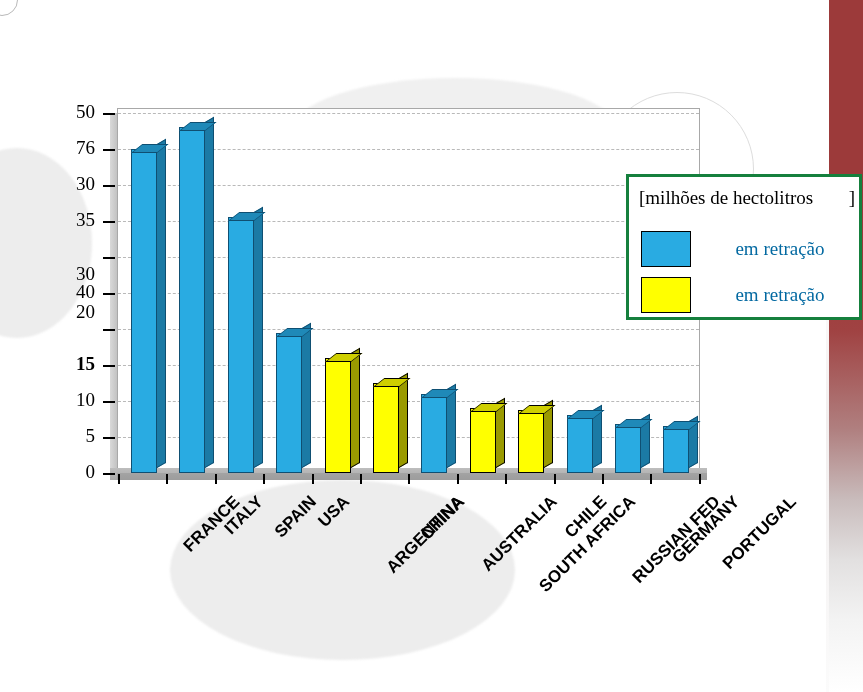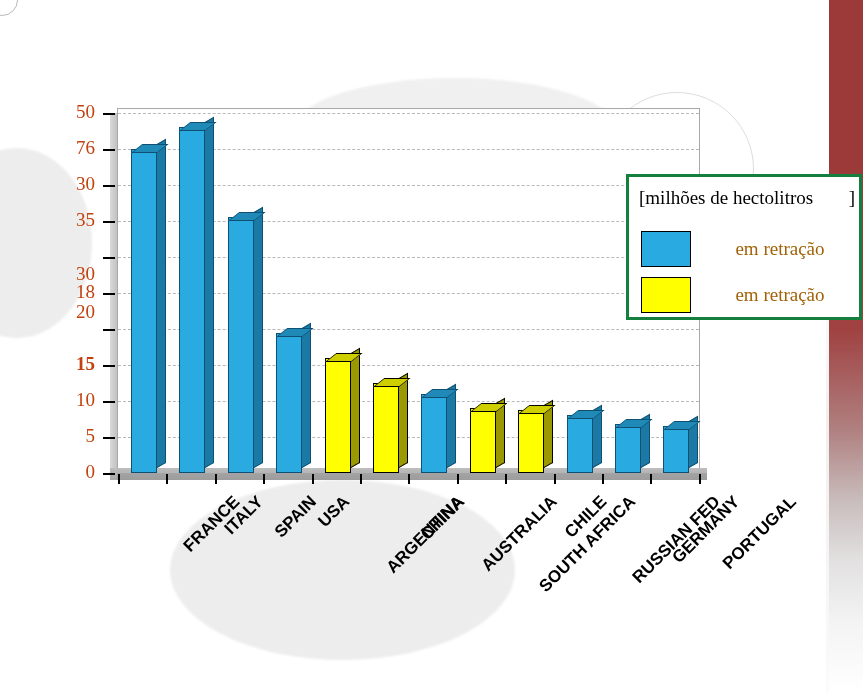--- a/index.html
+++ b/index.html
@@ -69,21 +69,21 @@
   .gridline{
     position:absolute; left:118px; width:581px; height:0;
     border-top:1px dashed #b9b9b9;
   }
   .axis-tick{
     position:absolute; left:103px; width:12px; height:0;
     border-top:2px solid #000000;
   }
   .axis-label{
     position:absolute; right:0; width:38px; text-align:right;
-    font-size:19px; color:#c2410c; line-height:1;
+    font-size:19px; color:#000000; line-height:1;
   }
   #y-axis-labels{
     position:absolute; left:55px; top:0; width:40px; height:692px;
   }
 
   
   .bar{
     position:absolute; width:26px;
   }
   .bar .face{
@@ -129,21 +129,21 @@
     position:absolute; left:10px; top:10px; width:216px;
     font-size:19px; color:#000000; white-space:nowrap;
   }
   .legend-row{ position:absolute; left:12px; width:214px; height:40px; }
   .legend-swatch{
     position:absolute; left:0; top:0; width:50px; height:36px;
     border:1px solid #000000; box-sizing:border-box;
   }
   .legend-text{
     position:absolute; left:64px; top:7px; width:150px;
-    font-size:19px; color:#a16207; text-align:center; white-space:nowrap;
+    font-size:19px; color:#0369a1; text-align:center; white-space:nowrap;
   }
 </style>
 </head>
 <body>
 
 <div id="deco-ellipse-left"></div>
 <div id="deco-ellipse-top"></div>
 <div id="deco-ellipse-center"></div>
 <div id="deco-circle-outline"></div>
 <div id="deco-arc-topleft"></div>
@@ -181,21 +181,21 @@
       <div class="axis-tick" style="top: 401px;"></div>
       <div class="axis-tick" style="top: 437px;"></div>
       <div class="axis-tick" style="top: 473px;"></div>
     </div>
   <div id="y-axis-labels">
       <div class="axis-label" style="top: 102px;">50</div>
       <div class="axis-label" style="top: 138px;">76</div>
       <div class="axis-label" style="top: 174px;">30</div>
       <div class="axis-label" style="top: 210px;">35</div>
       <div class="axis-label" style="top: 264px;">30</div>
-      <div class="axis-label" style="top: 282px;">18</div>
+      <div class="axis-label" style="top: 282px;">40</div>
       <div class="axis-label" style="top: 302px;">20</div>
       <div class="axis-label" style="top: 354px; font-weight: bold;">15</div>
       <div class="axis-label" style="top: 390px;">10</div>
       <div class="axis-label" style="top: 426px;">5</div>
       <div class="axis-label" style="top: 462px;">0</div>
     </div>
 
   <div id="bars">
       <div class="bar cyan" title="FRANCE: 45" style="left: 131px; top: 149px; height: 324px;">
         <div class="side"></div>

